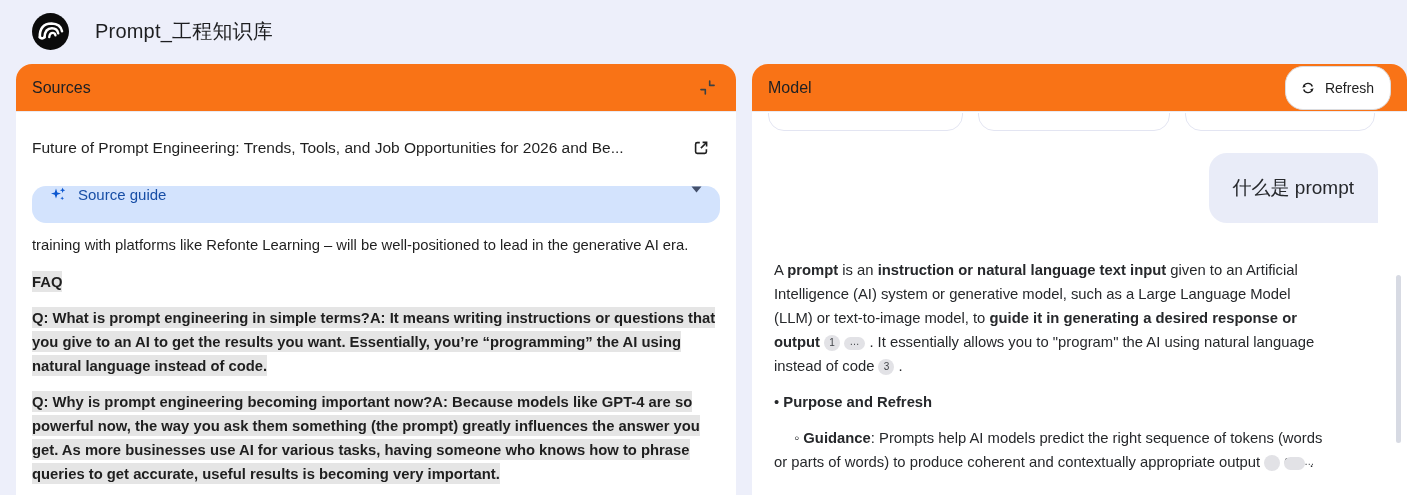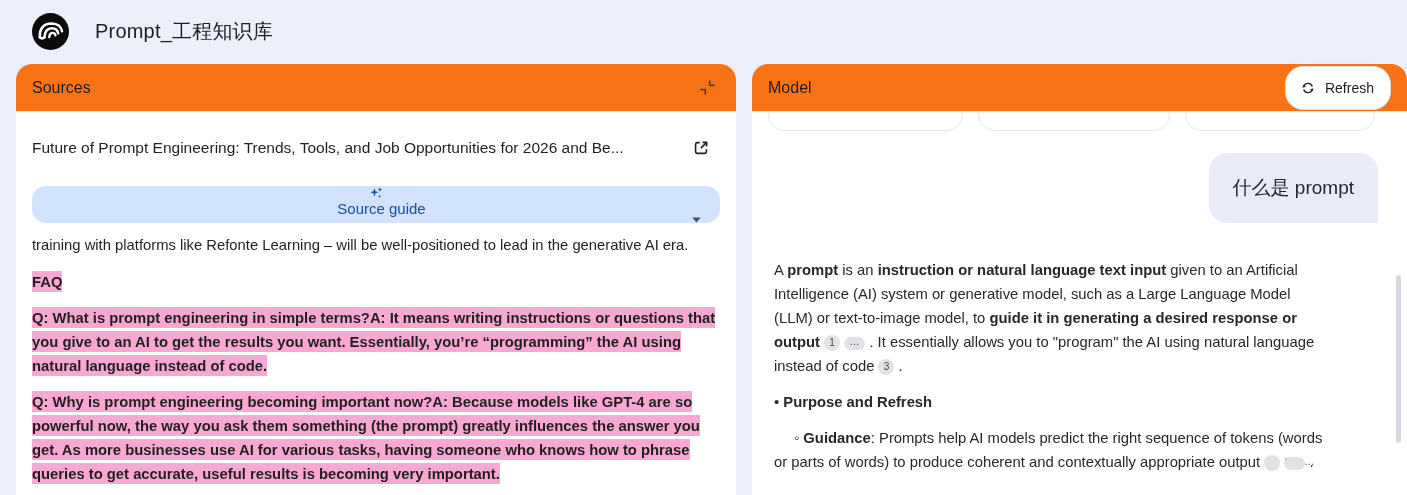--- a/index.html
+++ b/index.html
@@ -25,28 +25,28 @@
   .panel-title { font-size:16px; color:#202124; }
   .icon-btn { width:26px; height:26px; display:flex; align-items:center; justify-content:center;
     background:none; border:none; cursor:pointer; }
 
   
   .doc-row { display:flex; align-items:center; justify-content:space-between; margin:23px 22px 0 16px; }
   .doc-title { font-size:15.5px; color:#1f1f1f; white-space:nowrap; overflow:hidden; }
   .open-btn { flex:0 0 auto; margin-left:12px; }
 
   .source-guide { margin:25px 16px 0; height:37px; background:#d3e3fd; border-radius:14px;
-    display:flex; align-items:center; padding:0 18px; cursor:pointer;flex-direction:column; }
+    display:flex; align-items:flex-start; padding:0 18px; cursor:pointer; }
   .source-guide .label { font-size:15px; color:#174ea6; margin-left:11px; }
   .source-guide .caret { margin-left:auto; }
 
   .src-paragraphs { margin:10px 16px 0; font-size:14.8px; line-height:24px; color:#1f1f1f; }
   .src-paragraphs p { margin:12px 0; }
   .src-paragraphs p:first-child { margin-top:0; }
-  .hl { background:#f9a8d4; padding:2.5px 0; box-decoration-break:clone;text-align:center; -webkit-box-decoration-break:clone; }
+  .hl { background:#e5e5e5; padding:2.5px 0; box-decoration-break:clone;text-align:center; -webkit-box-decoration-break:clone; }
   .b { font-weight:bold; }
 
   
   .refresh-btn { display:flex; align-items:center; gap:9px; height:44px; padding:0 16px 0 14px;
     background:#fff; border:1px solid #dadce0; border-radius:18px; cursor:pointer;
     font-family:inherit; font-size:14px; color:#1f1f1f; }
 
   .chat-scroll { position:absolute; top:49px; left:0; right:0; bottom:0; overflow:hidden; }
 
   .chips-row { height:19px; margin:0 16px; position:relative; overflow:hidden; }

